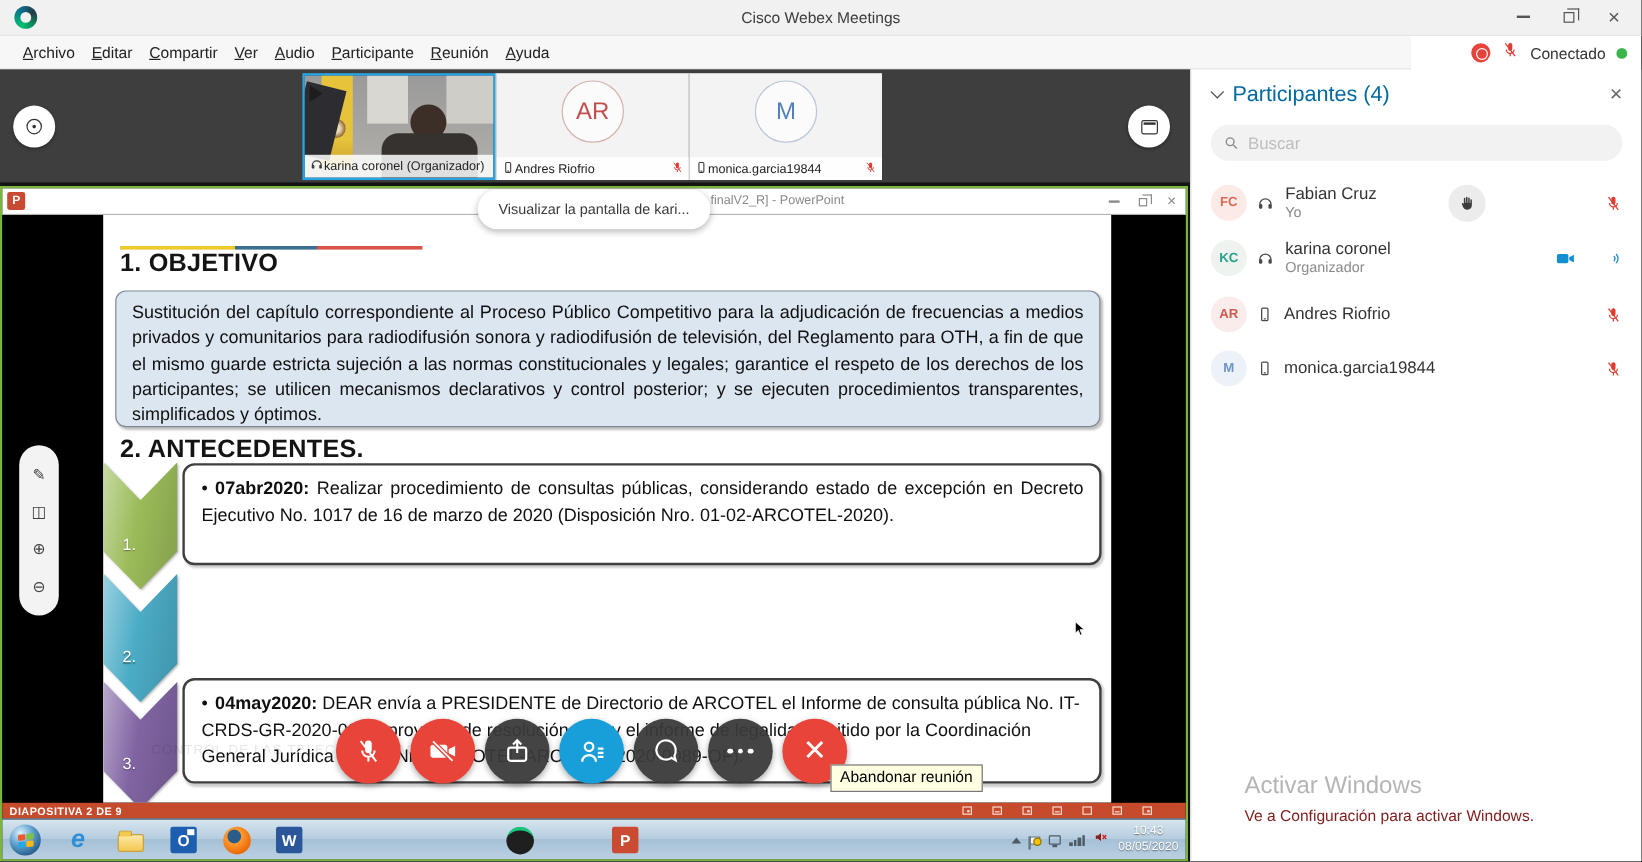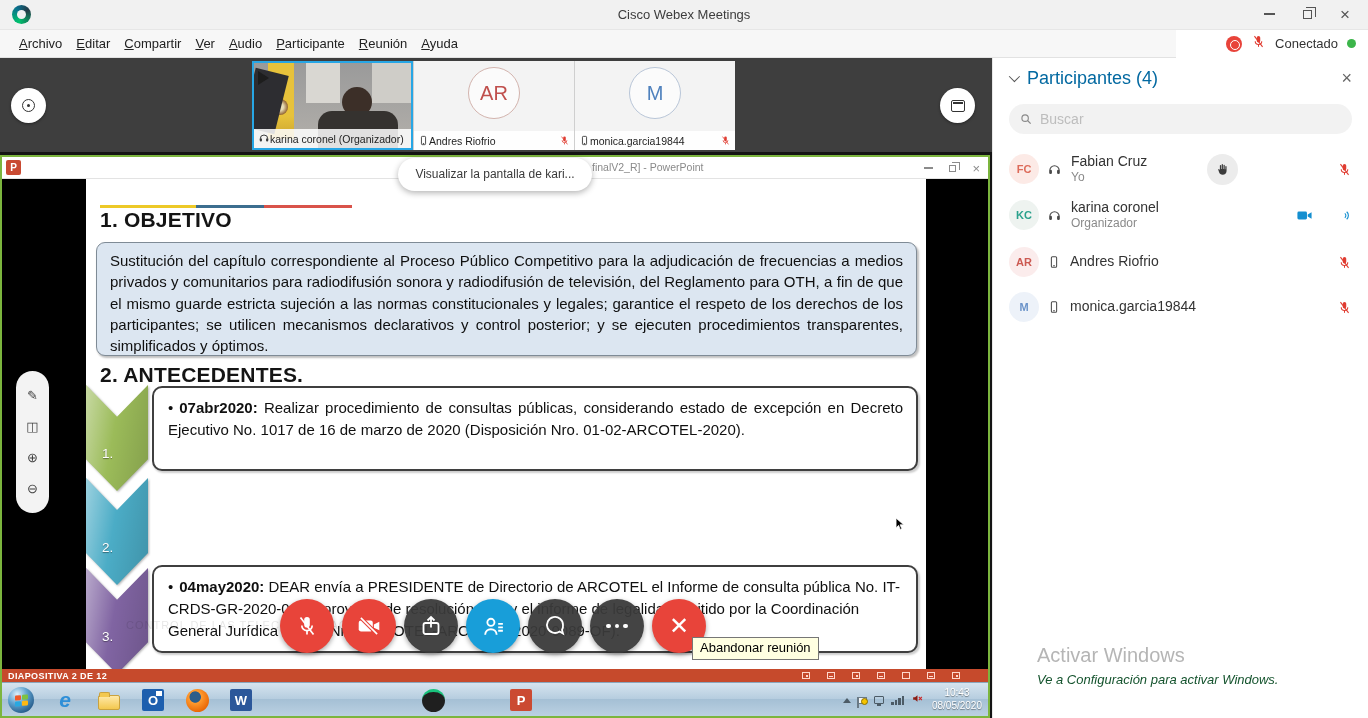--- a/index.html
+++ b/index.html
@@ -152,21 +152,21 @@
   .av-ar { background:#fbecec; color:#cc5a52; } .av-m { background:#edf2f9; color:#6b93c9; }
   .dev-icon { margin-left:8px; color:#4a4a4a; display:flex; }
   .pnames { margin-left:9px; line-height:1.25; }
   .pname { font-size:14px; color:#333; }
   .prole { font-size:12px; color:#8a8a8a; }
   .hand-btn { position:absolute; right:130px; width:31px; height:31px; border-radius:50%; background:#ececec; display:flex; align-items:center; justify-content:center; color:#3c3c3c; }
   .row-right { position:absolute; right:16px; display:flex; align-items:center; gap:24px; }
   .red-ic { color:#e03c31; display:flex; } .blue-ic { color:#148fd0; display:flex; }
   .activation { position:absolute; left:44px; top:586px; }
   .act-title { font-size:20px; color:#b5b5b5; }
-  .act-sub { font-size:13px; color:#14532d; margin-top:5px;font-style:italic; }
+  .act-sub { font-size:13px; color:#7f1d1d; margin-top:5px; }
 </style>
 </head>
 <body>
 
 <div id="app">
 
   <div class="titlebar">
     <span class="webex-logo"></span>
     <div class="window-title">Cisco Webex Meetings</div>
     <div class="winbtns">
@@ -325,21 +325,21 @@
       </div>
 
       <div class="tools-pill">
         <span class="tool-glyph">✎</span>
         <span class="tool-glyph">◫</span>
         <span class="tool-glyph">⊕</span>
         <span class="tool-glyph">⊖</span>
       </div>
 
       <div class="presenter-bar">
-        <span class="presenter-label">DIAPOSITIVA 2 DE 12</span>
+        <span class="presenter-label">DIAPOSITIVA 2 DE 9</span>
         <div class="presenter-tools">
           <span class="ptool dot"></span>
           <span class="ptool line"></span>
           <span class="ptool dot"></span>
           <span class="ptool line"></span>
           <span class="ptool"></span>
           <span class="ptool line"></span>
           <span class="ptool dot"></span>
         </div>
       </div>

